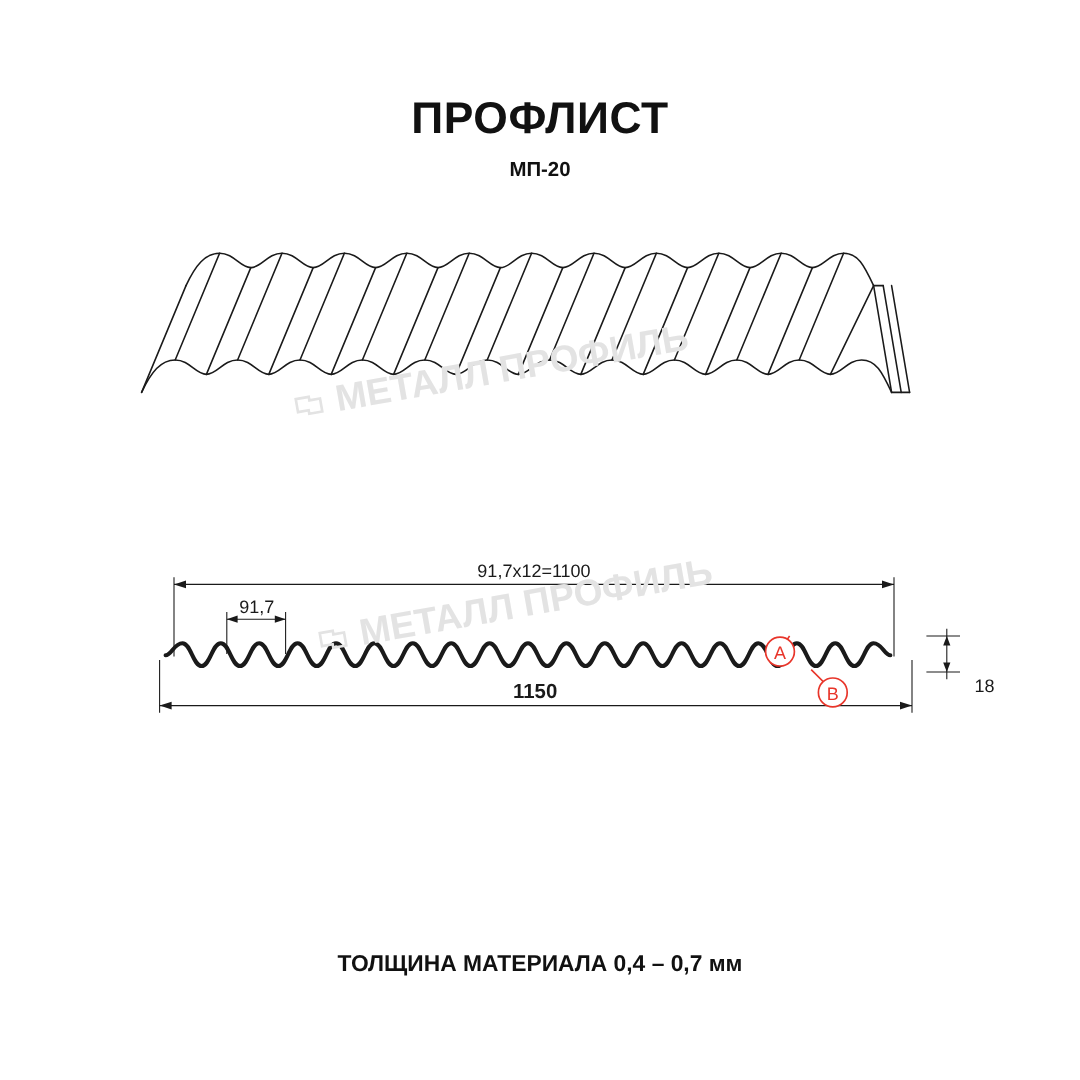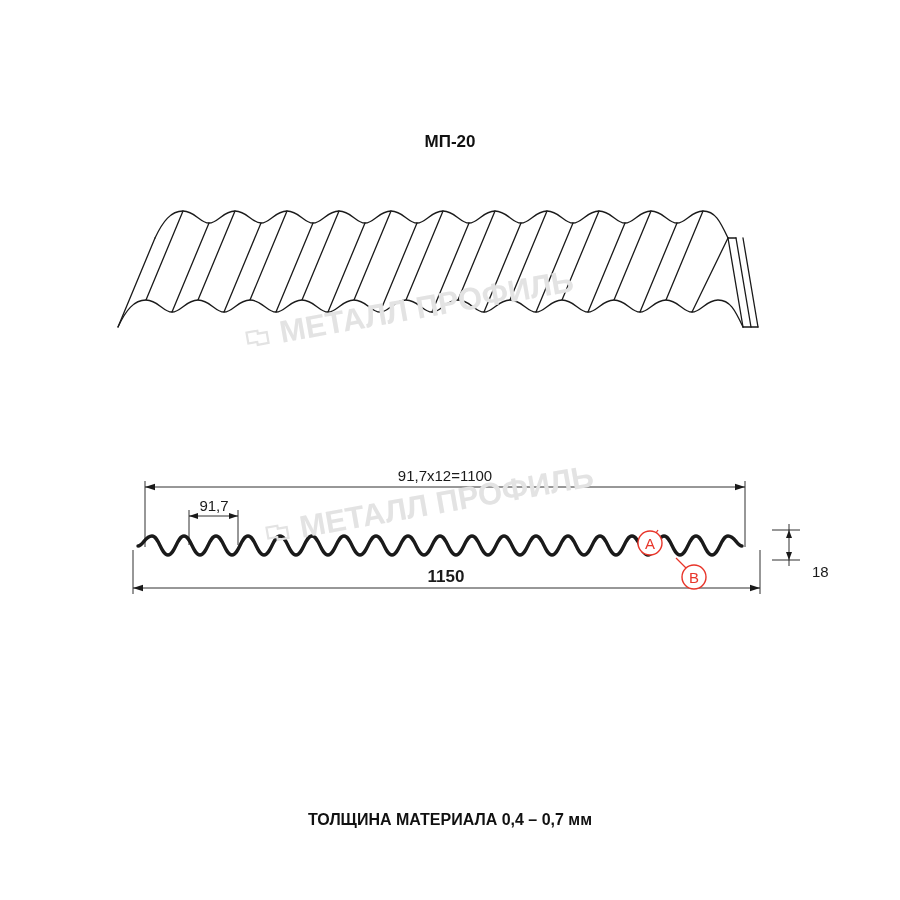--- a/index.html
+++ b/index.html
@@ -36,25 +36,25 @@
     top: 132px;
     left: 0;
     width: 900px;
     text-align: center;
     font-size: 17px;
     font-weight: bold;
     color: #111111;
   }
   .footer-note {
     position: absolute;
-    top: 811px;
+    top: 793px;
     left: 0;
     width: 900px;
     text-align: center;
-    font-size: 16px;
+    font-size: 19px;
     font-weight: bold;
     color: #111111;
   }
   .drawing {
     position: absolute;
     top: 0;
     left: 0;
     width: 900px;
     height: 900px;
   }
@@ -81,20 +81,21 @@
     display: inline-block;
     vertical-align: middle;
     margin-right: 9px;
   }
 </style>
 </head>
 <body>
 
 <div class="page">
 
+  <div class="title">ПРОФЛИСТ</div>
   <div class="subtitle">МП-20</div>
 
   <svg class="drawing" viewBox="0 0 900 900">
     <defs>
       <g id="logo-mark">
         <path d="M2 14 L2 3 L13 3 L13 6 L22 6 L22 17 L11 17 L11 14 Z" fill="none" stroke="#e3e3e3" stroke-width="2.2"></path>
       </g>
     </defs>
 
     <g fill="none" stroke="#1a1a1a" stroke-width="1.3" stroke-linejoin="round" stroke-linecap="round">

